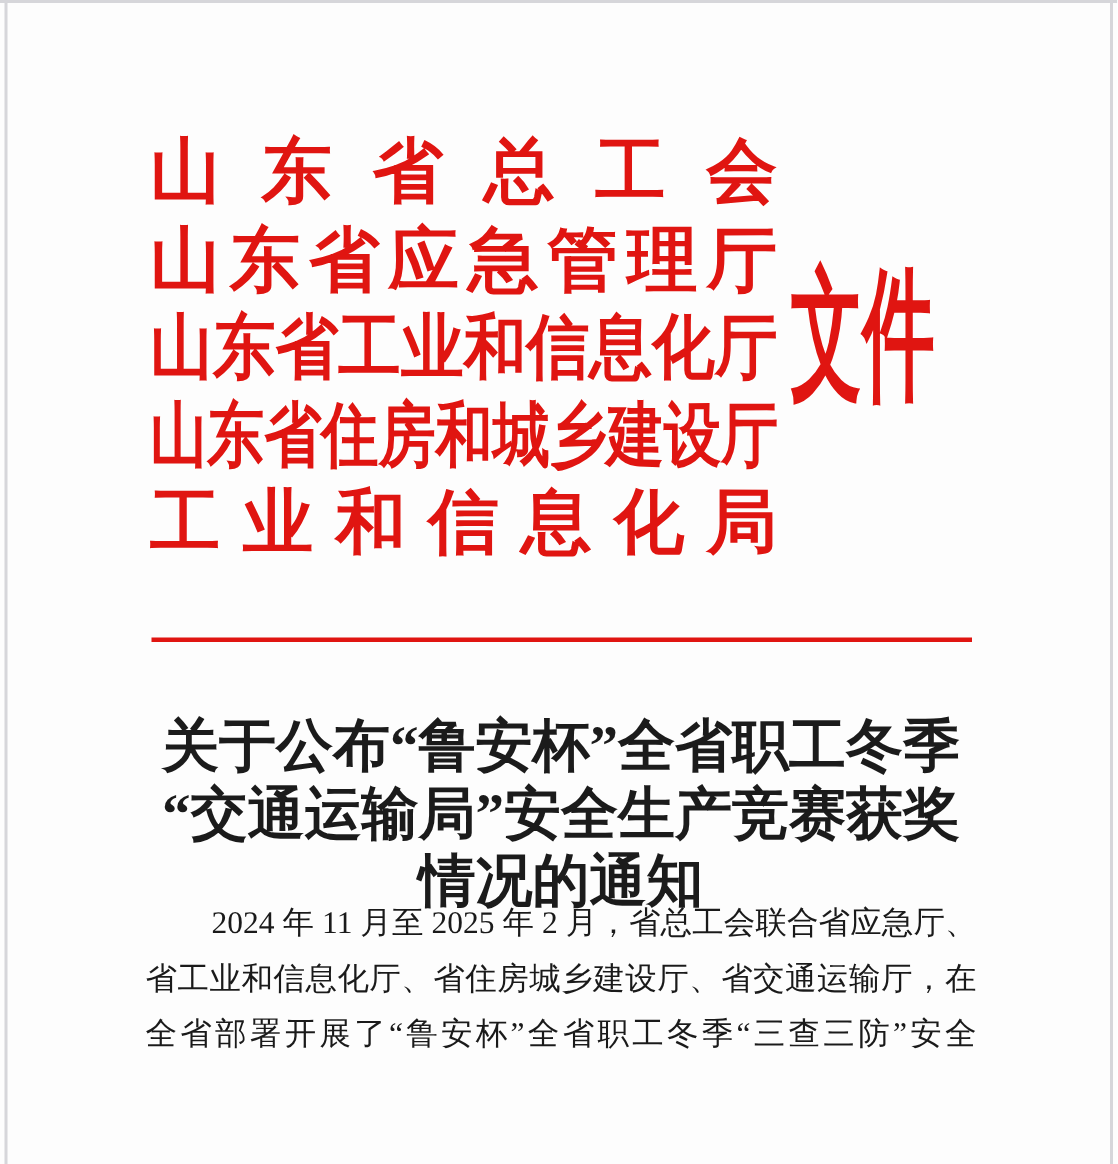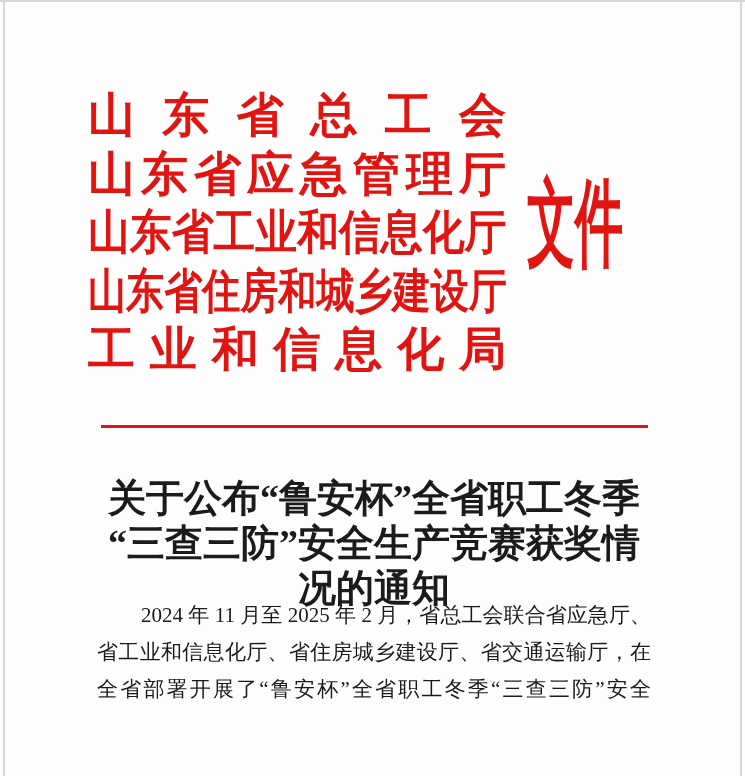--- a/index.html
+++ b/index.html
@@ -16,21 +16,21 @@
     overflow: hidden;
   }
   .edge { position: absolute; background: #d6d6da; }
   .edge-top   { top: 0; left: 0; width: 745px; height: 2px; }
   .edge-left  { top: 0; left: 3px; width: 2px; height: 776px; }
   .edge-right { top: 0; left: 740px; width: 2px; height: 776px; }
 
   
   .header-block {
     position: absolute;
-    left: 88px;
+    left: 100px;
     top: 86px;
     width: 418px;
     color: #e01511;
     font-weight: bold;
   }
   .org-line {
     height: 58.5px;
     line-height: 58.5px;
     font-size: 47px;
     overflow: visible;
@@ -115,21 +115,21 @@
     <div class="org-line"><span class="condense c81">山东省住房和城乡建设厅</span></div>
     <div class="org-line spread">工业和信息化局</div>
   </div>
 
   <div class="docword">文件</div>
 
   <div class="red-rule"></div>
 
   <div class="title-block">
     <div>关于公布“鲁安杯”全省职工冬季</div>
-    <div>“三查三防”安全生产竞赛获奖情况的通知</div>
+    <div>“交通运输局”安全生产竞赛获奖情况的通知</div>
   </div>
 
   <div class="body-block">
     <div class="body-line fill indent">2024 年 11 月至 2025 年 2 月，省总工会联合省应急厅、</div>
     <div class="body-line fill">省工业和信息化厅、省住房城乡建设厅、省交通运输厅，在</div>
     <div class="body-line fill">全省部署开展了“鲁安杯”全省职工冬季“三查三防”安全</div>
   </div>
 
 </div>
 

